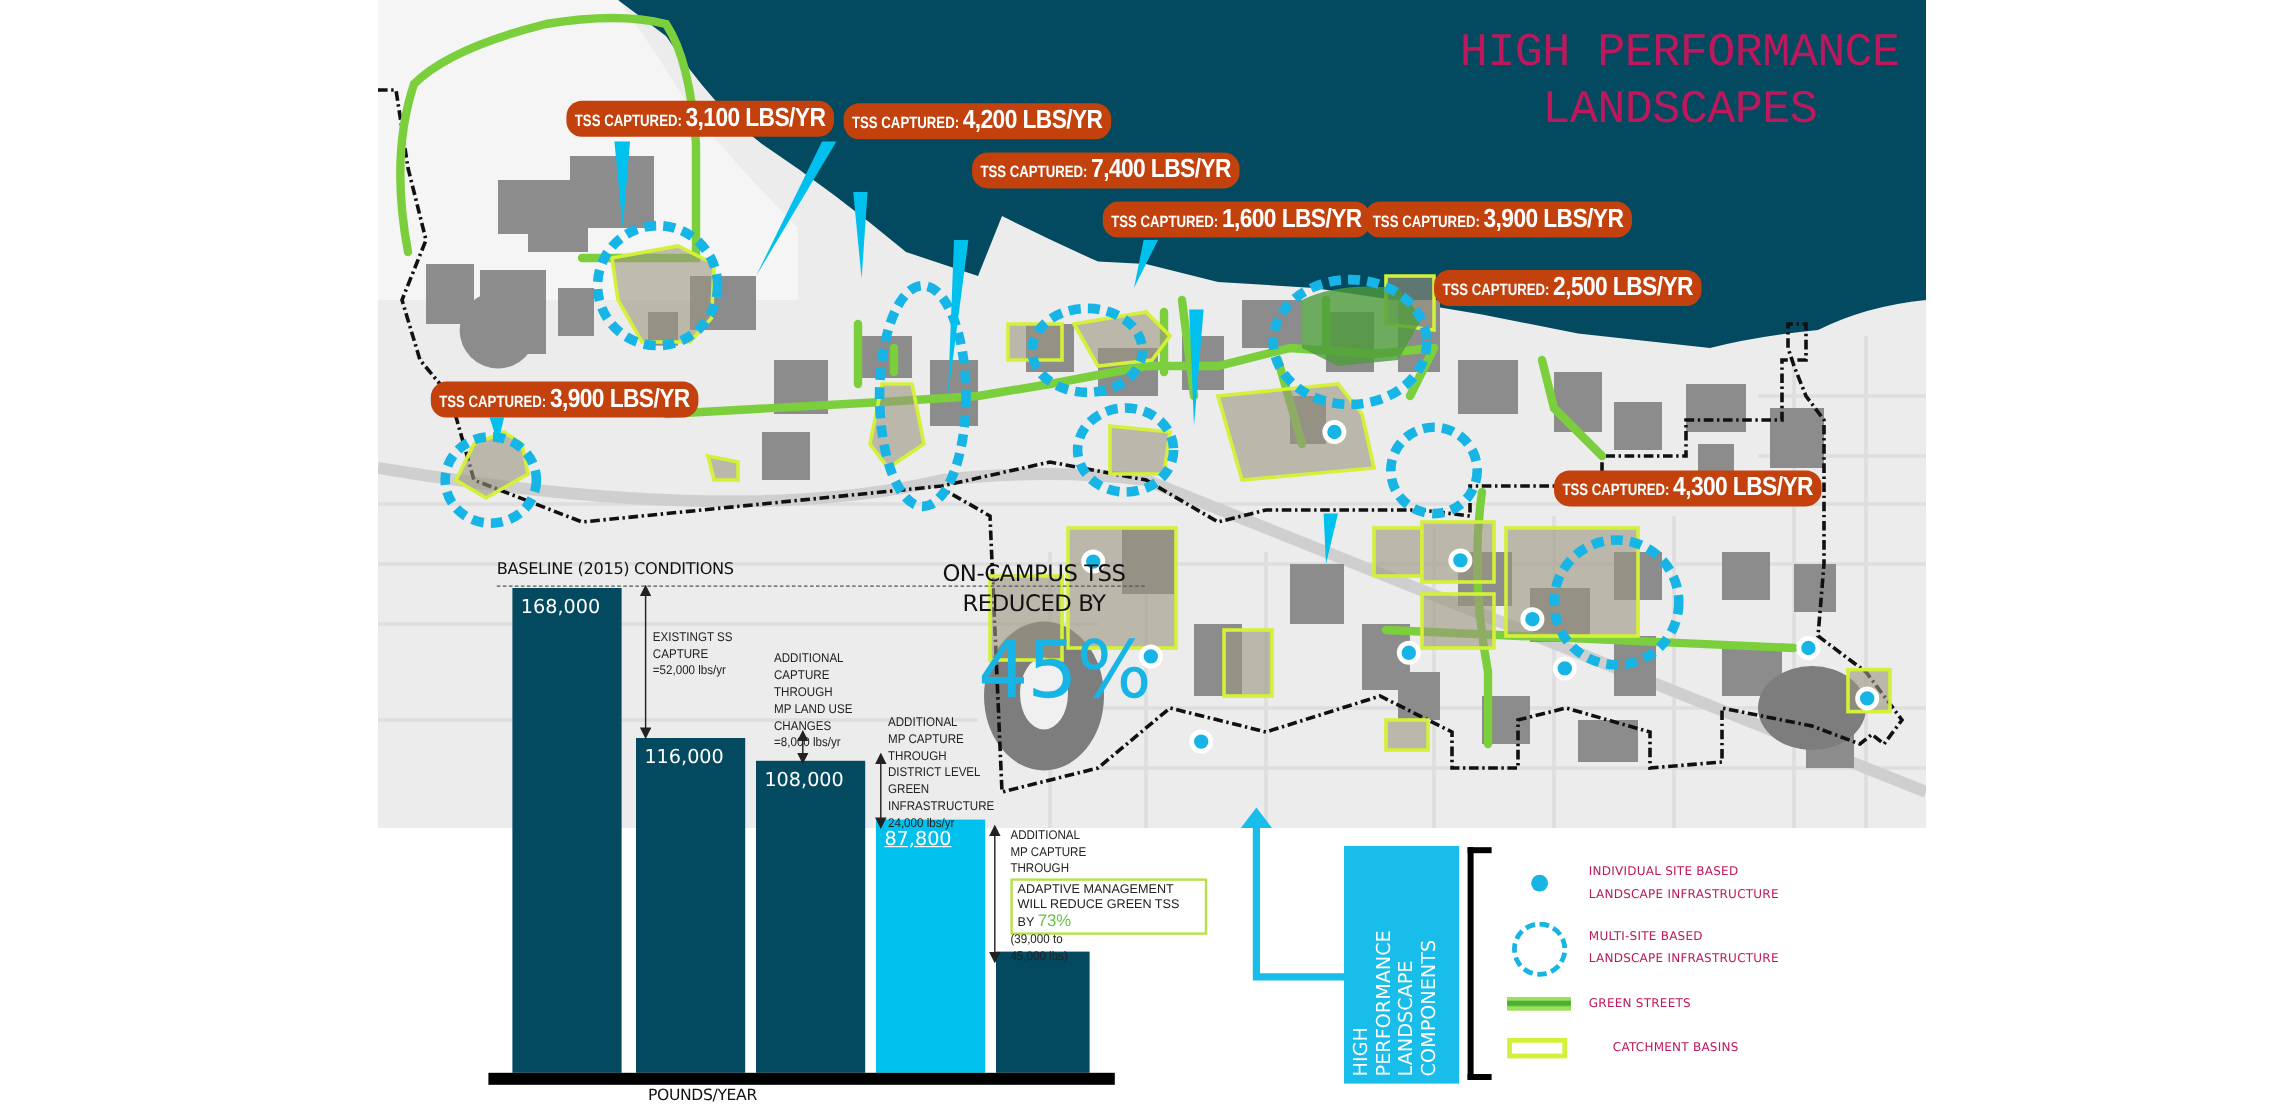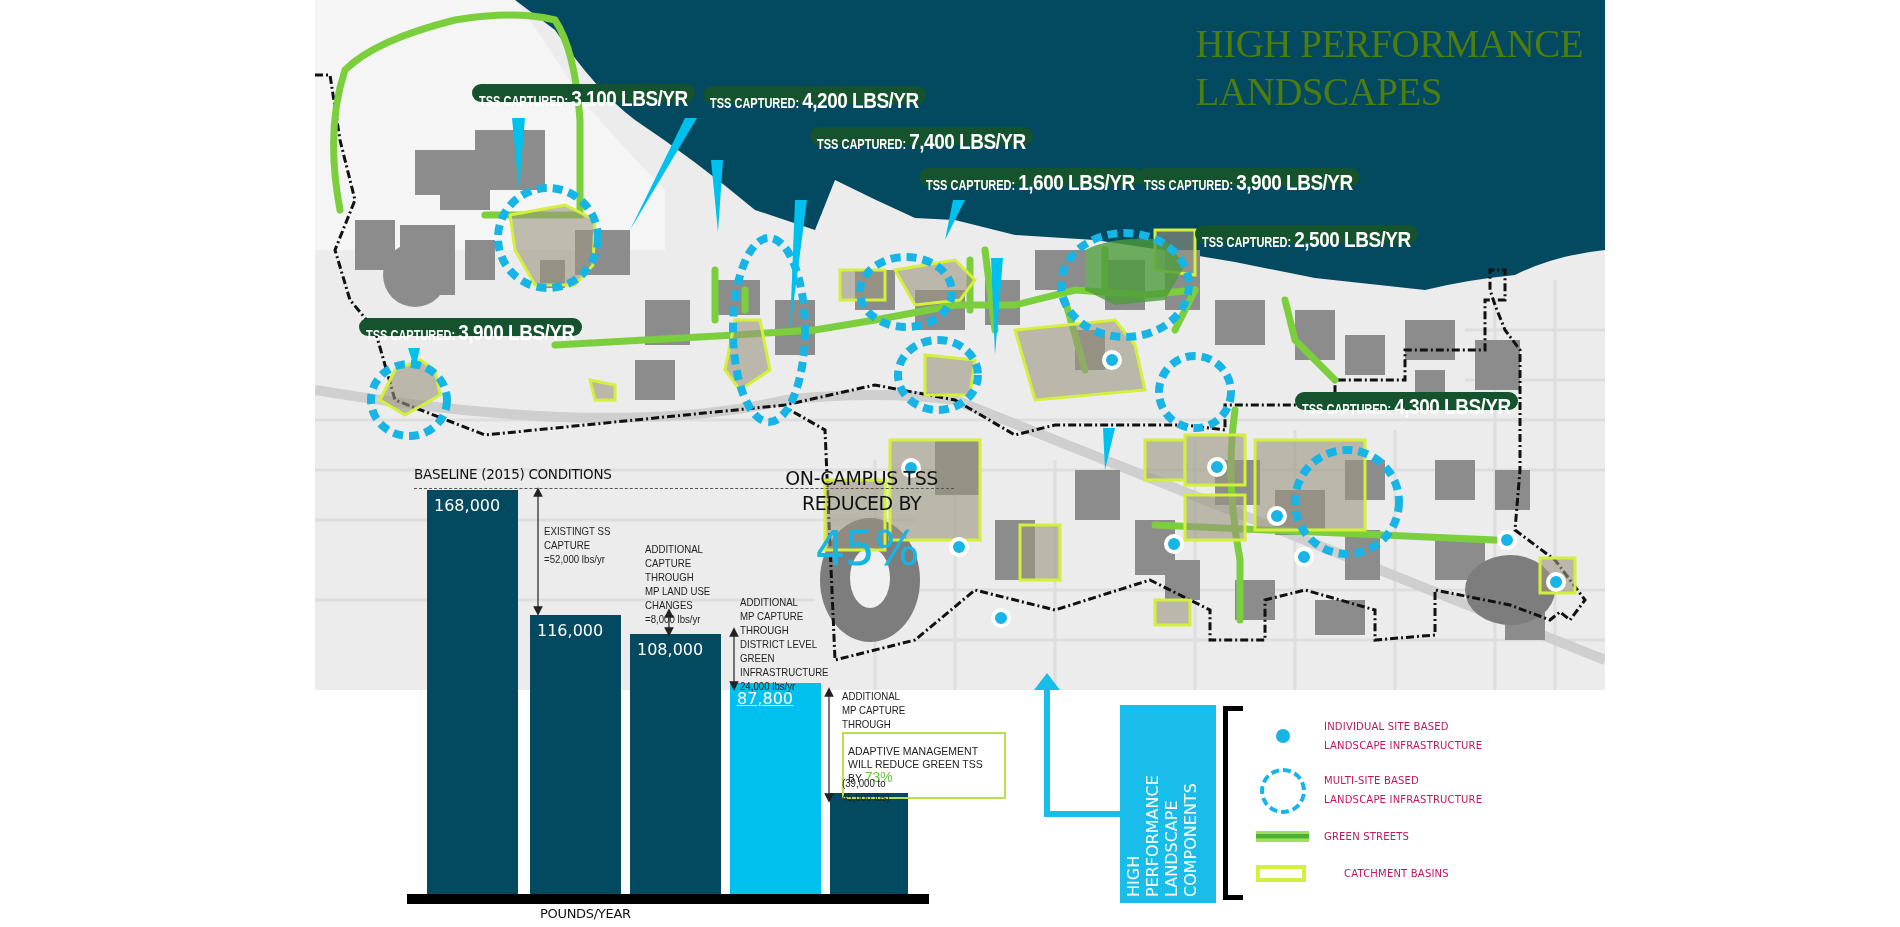--- a/index.html
+++ b/index.html
@@ -1,32 +1,32 @@
 <!DOCTYPE html>
 <html><head>
 <meta charset="utf-8">
 <style>
   html, body { margin:0; padding:0; background:#ffffff; }
   body { width:1900px; height:927px; position:relative; overflow:hidden; font-family:"Liberation Sans", sans-serif; }
   #map { position:absolute; left:315px; top:0; width:1290px; height:690px; overflow:hidden; background:#efefef; }
   #map svg { position:absolute; left:0; top:0; }
-  .title { position:absolute; right:22px; top:20px; text-align:left; color:#4d7c0f; font-family:Liberation Serif, serif; font-size:39px; line-height:48px; letter-spacing:-0.5px; }
-  .callout { position:absolute; background:#14532d; color:#fff; font-family:"Liberation Sans", sans-serif; font-weight:bold; white-space:nowrap; height:18px; line-height:30px; padding:0 7px;border-radius:13px; }
+  .title { position:absolute; right:22px; top:20px; text-align:center; color:#be185d; font-family:Liberation Mono, monospace; font-size:39px; line-height:48px; letter-spacing:-0.5px; }
+  .callout { position:absolute; background:#c2410c; color:#fff; font-family:"Liberation Sans", sans-serif; font-weight:bold; white-space:nowrap; height:30px; line-height:30px; padding:0 7px;border-radius:13px; }
   .callout .k { font-size:11px; letter-spacing:0px; transform:scaleY(1.25); display:inline-block; }
   .callout .v { font-size:19px; letter-spacing:-0.5px; transform:scaleY(1.15); display:inline-block; margin-left:3px; }
   .chart-area { position:absolute; left:0; top:0; width:1900px; height:927px; pointer-events:none; }
   .chart-area * { pointer-events:auto; }
   .bar { position:absolute; }
   .bar-label { position:absolute; color:#fff; font-family:"DejaVu Sans", sans-serif; font-size:16px; }
   .anno { position:absolute; font-family:"Liberation Sans", sans-serif; font-size:10.5px; line-height:14px; color:#222; transform:scaleX(0.92); transform-origin:left top; }
   .baseline-title { position:absolute; left:414px; top:466px; font-family:"DejaVu Sans", sans-serif; font-size:13.5px; color:#111; letter-spacing:-0.3px; }
   .kpi-head { position:absolute; right:962px; top:466px; text-align:center; font-family:"DejaVu Sans", sans-serif; font-size:19px; line-height:25px; color:#111; letter-spacing:-0.4px; }
-  .kpi-val { position:absolute; left:815px; top:520px; font-family:"DejaVu Sans", sans-serif; font-size:48px; color:#16b5e6; letter-spacing:-1px; }
+  .kpi-val { position:absolute; left:815px; top:520px; font-family:"DejaVu Sans", sans-serif; font-size:66px; color:#16b5e6; letter-spacing:-1px; }
   .xlabel { position:absolute; left:540px; top:906px; font-family:"DejaVu Sans", sans-serif; font-size:13px; color:#111; letter-spacing:-0.3px; }
-  .adaptive-box { position:absolute; left:842px; top:732px; width:152px; height:41px; border:2px solid #b6e14a; padding:11px 4px; font-size:10.5px; line-height:13px; color:#222; font-family:"Liberation Sans", sans-serif; }
+  .adaptive-box { position:absolute; left:842px; top:732px; width:152px; height:41px; border:2px solid #b6e14a; padding:1px 4px; font-size:10.5px; line-height:13px; color:#222; font-family:"Liberation Sans", sans-serif; }
   .adaptive-box .pct { color:#6cc24a; font-size:14px; }
   .legend-panel { position:absolute; left:1120px; top:705px; width:96px; height:198px; background:#19bdea; }
   .legend-panel .vt { position:absolute; left:4px; bottom:6px; transform-origin:left bottom; transform:rotate(-90deg) translate(0, 100%); color:#fff; font-family:"DejaVu Sans", sans-serif; font-size:16px; line-height:19px; white-space:nowrap; width:190px; }
   .bracket { position:absolute; left:1223px; top:706px; width:20px; height:194px; border-left:5px solid #000; border-top:5px solid #000; border-bottom:5px solid #000; box-sizing:border-box; }
   .legend-item { position:absolute; left:1252px; display:flex; align-items:center; }
   .legend-item .sym { width:62px; height:40px; position:relative; }
   .legend-item .txt { font-family:"DejaVu Sans", sans-serif; font-size:10px; line-height:19px; color:#be185d; letter-spacing:0.2px; margin-left:10px; }
 </style>
 </head>
 <body>

